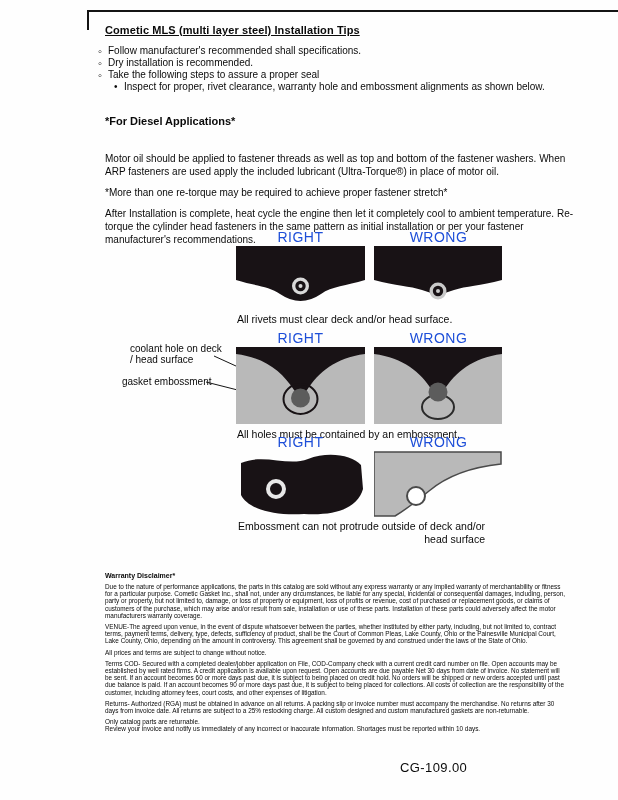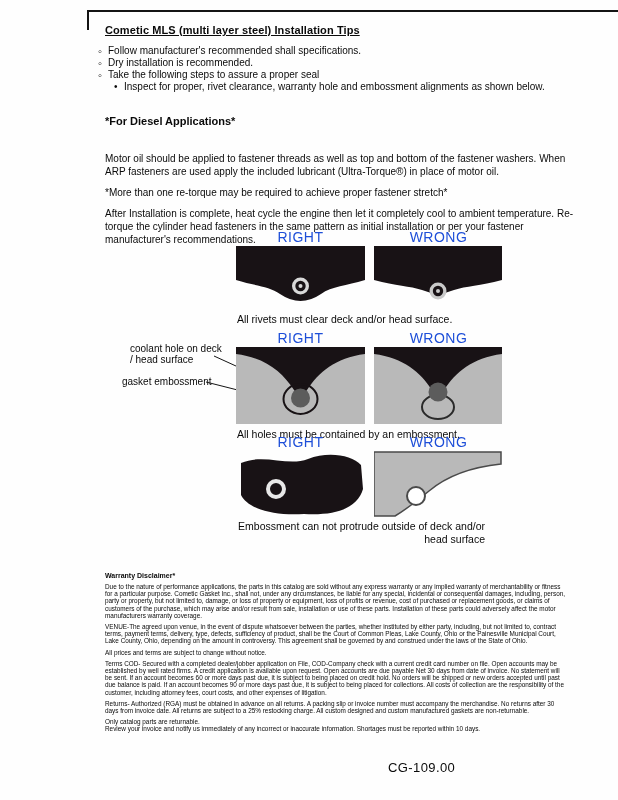--- a/index.html
+++ b/index.html
@@ -27,21 +27,21 @@
   .panel{position:absolute;display:block;}
   .caption{position:absolute;font-size:10.5px;line-height:13px;color:#0a0a0a;}
   .callout{position:absolute;font-size:10px;line-height:11px;color:#0a0a0a;}
   .callout-lines{position:absolute;left:0;top:0;pointer-events:none;}
 
   .disc{position:absolute;left:105px;top:572px;width:462px;}
   .disc h3{margin:0 0 4px 0;font-size:7px;font-weight:bold;}
   .disc p{margin:0 0 4px 0;font-size:6.4px;line-height:7.2px;}
   .disc p.tight{margin-bottom:0;}
 
-  .footer{position:absolute;left:388px;top:760px;font-size:13px;letter-spacing:.4px;}
+  .footer{position:absolute;left:400px;top:760px;font-size:13px;letter-spacing:.4px;}
 </style>
 </head>
 <body>
 
 <div class="top-rule"></div>
 <div class="left-rule"></div>
 
 <h1 class="title">Cometic MLS (multi layer steel) Installation Tips</h1>
 
 <ul class="tips">

